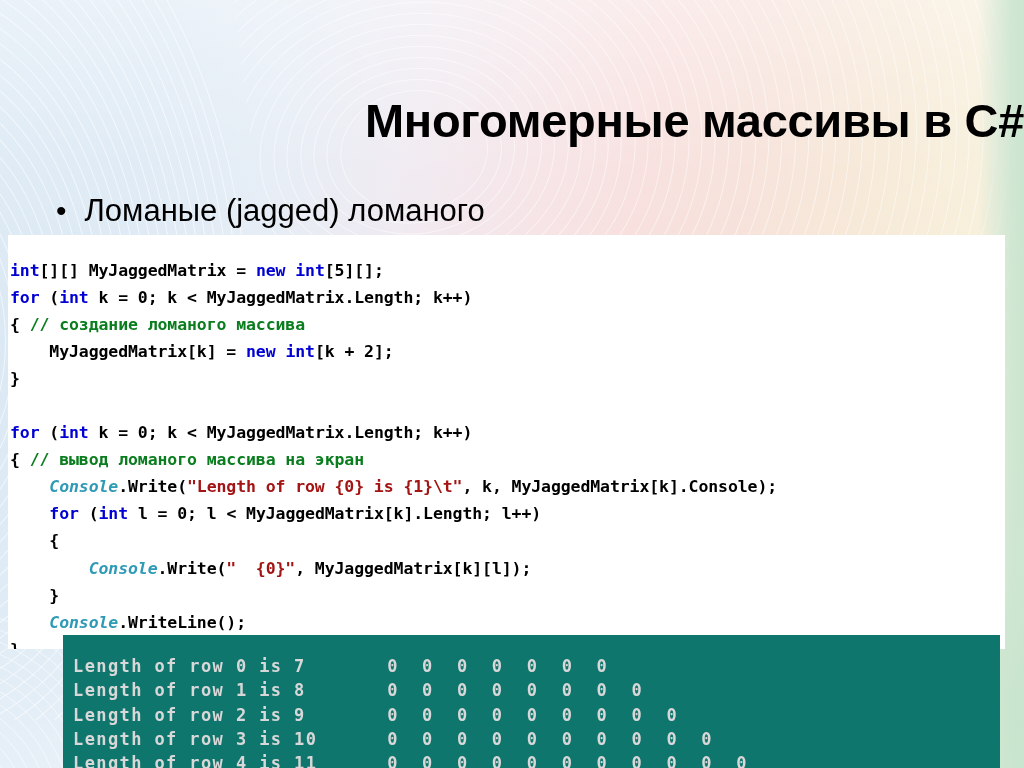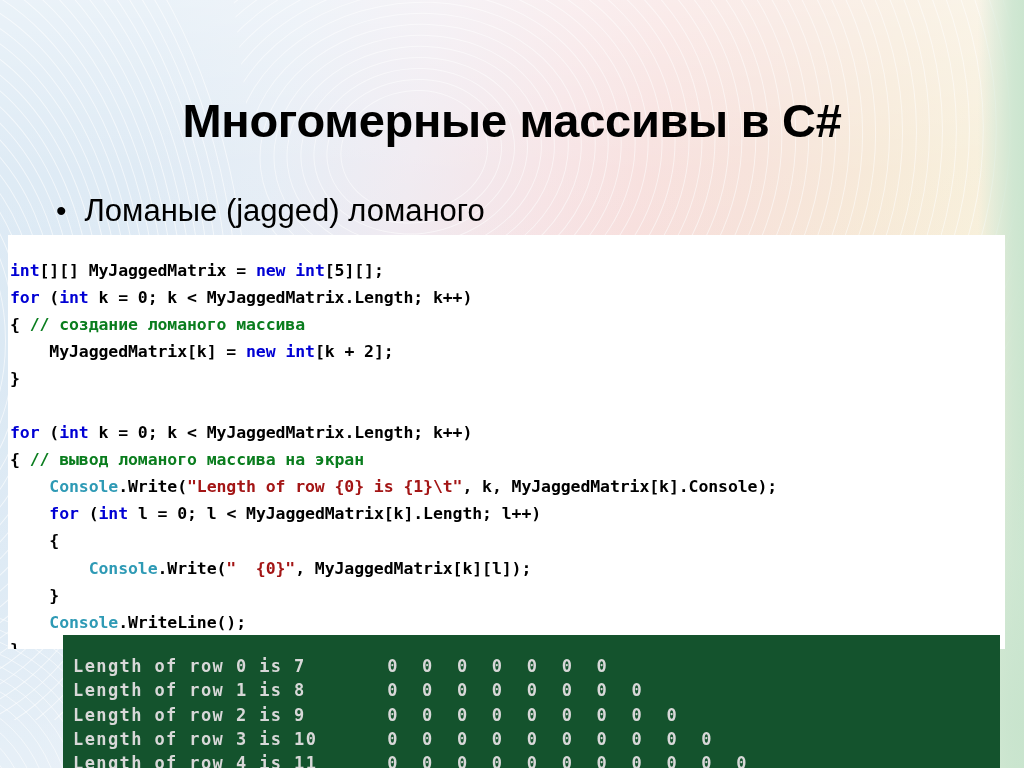--- a/index.html
+++ b/index.html
@@ -90,21 +90,21 @@
     left: -120px; top: 520px;
     width: 340px; height: 300px;
     overflow: hidden;
   }
 
   
   #title {
     position: absolute;
     left: 0; top: 62px;
     width: 1024px;
-    text-align: center;
+    text-align: right;
     font-size: 47px;
     line-height: 56px;
     color: #000;
     letter-spacing: -0.3px;
     white-space: nowrap;
   }
   #bullet-row {
     position: absolute;
     left: 56px; top: 192px;
     display: flex;
@@ -136,31 +136,31 @@
     left: 2px; top: 5px;
     font-family: "DejaVu Sans Mono", "Liberation Mono", monospace;
     font-size: 16.5px;
     line-height: 27.1px;
     color: #000;
     white-space: pre;
     font-weight: 700;
     letter-spacing: -0.1px;
   }
   #code .kw   { color: #0000d4; }
-  #code .cls  { color: #2e9ab5; }
+  #code .cls  { color: #2e9ab5; font-style: italic; }
   #code .str  { color: #a31515; }
   #code .cmt  { color: #0a7d1e; }
   #code .pl   { color: #000000; text-align: right; }
 
   
   #console-panel {
     position: absolute;
     left: 63px; top: 635px;
     width: 937px; height: 133px;
-    background: #14532d;
+    background: #0f766e;
     overflow: hidden;
   }
   #console-text {
     position: absolute;
     left: 10px; top: 2px;
     font-family: "DejaVu Sans Mono", "Liberation Mono", monospace;
     font-size: 17px;
     line-height: 24.3px;
     color: #d8d8d8;
     white-space: pre;

